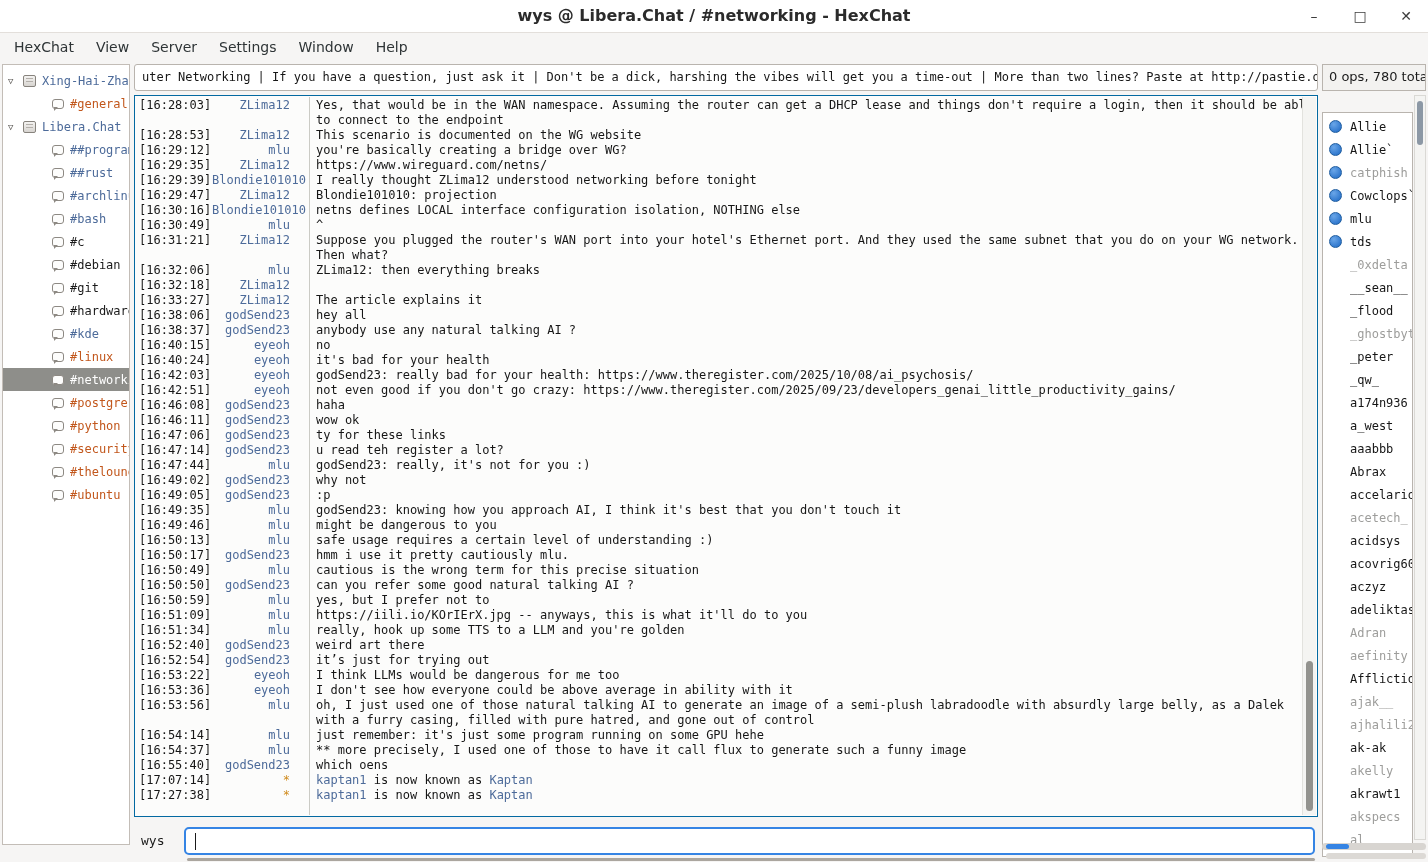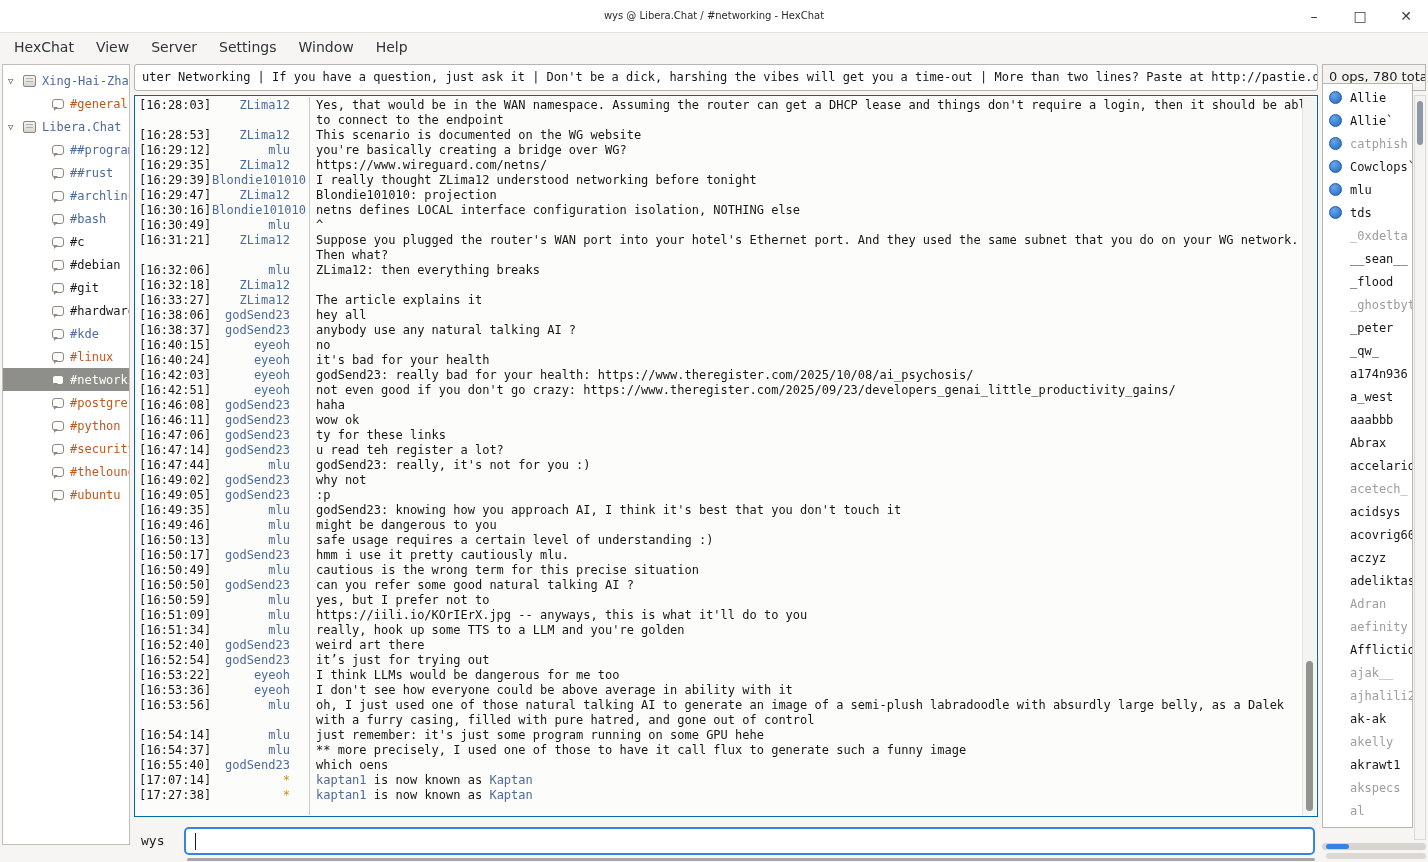--- a/index.html
+++ b/index.html
@@ -6,21 +6,21 @@
   body{
     width:1428px;height:862px;position:relative;overflow:hidden;
     background:#f6f5f4;font-family:"DejaVu Sans","Liberation Sans",sans-serif;
     -webkit-font-smoothing:antialiased;
   }
   .mono{font-family:"DejaVu Sans Mono","Liberation Mono",monospace}
 
   
   .titlebar{position:absolute;left:0;top:0;width:1428px;height:32px;background:#ffffff;border-bottom:1px solid #e3dfdb}
   .title{position:absolute;left:200px;right:200px;top:0;height:32px;line-height:32px;text-align:center;
-         font-weight:normal;font-size:10px;color:#2b2b2b;white-space:nowrap;overflow:hidden}
+         font-weight:bold;font-size:16px;color:#2b2b2b;white-space:nowrap;overflow:hidden}
   .winctl{position:absolute;right:10px;top:0;height:32px;display:flex;gap:22px;align-items:center}
   .ctl{width:24px;height:24px;line-height:24px;text-align:center;font-size:14px;color:#3c3c3c;cursor:default}
 
   
   .menubar{position:absolute;left:0;top:33px;width:1428px;height:29px;display:flex;align-items:center;padding-left:3px;background:#f6f5f4}
   .menu-item{padding:0 11px;font-size:14px;color:#2e3436;line-height:29px;white-space:nowrap}
 
   
   .tree{position:absolute;left:2px;top:64px;width:128px;height:781px;background:#ffffff;
         border:1px solid #c3bdb7;box-sizing:border-box;overflow:hidden;padding-top:4px;
@@ -69,21 +69,21 @@
   .inputbox{position:absolute;left:184px;top:827px;width:1131px;height:28px;border:2px solid #3584e4;
         border-radius:5px;background:#ffffff;box-sizing:border-box}
   .inputbox input{position:absolute;left:8px;right:8px;top:1px;height:22px;border:none;outline:none;
         font-family:"DejaVu Sans Mono","Liberation Mono",monospace;font-size:12px;background:transparent;padding:0;width:calc(100% - 16px)}
   .caret{position:absolute;left:9px;top:4px;width:1px;height:17px;background:#1a1a1a}
 
   
   .uhead{position:absolute;left:1322px;top:64px;width:104px;height:27px;background:#f3f2f0;
         border:1px solid #b9b4ae;box-sizing:border-box;font-size:13px;color:#1c1c1c;line-height:24px;
         padding-left:6px;white-space:nowrap;overflow:hidden}
-  .ulist{position:absolute;left:1322px;top:83px;width:91px;height:745px;background:#ffffff;
+  .ulist{position:absolute;left:1322px;top:112px;width:91px;height:745px;background:#ffffff;
         border:1px solid #b9b4ae;box-sizing:border-box;overflow:hidden;padding-top:2px;font-size:12px}
   .urow{height:23px;display:flex;align-items:center;white-space:nowrap;overflow:hidden}
   .udot{flex:none;width:13px;height:13px;border-radius:50%;margin:0 8px 0 6px;box-sizing:border-box}
   .udot.dot{background:radial-gradient(circle at 35% 30%,#6aa6e8,#2f77cd 75%);border:1px solid #1f5d9f}
   .uname.on{color:#161616}
   .uname.away{color:#9d9d9b}
   .ulist-vscroll{position:absolute;left:1414px;top:95px;width:12px;height:745px;background:#f4f4f2;
         border:1px solid #dad9d5;box-sizing:border-box}
   .ulist-thumb{position:absolute;left:2px;width:6px;border-radius:3px;background:#8c98a5;top:5px;height:44px}
   .hscroll1{position:absolute;left:1322px;top:843px;width:104px;height:7px;background:#d8d5d1;border-radius:4px}

